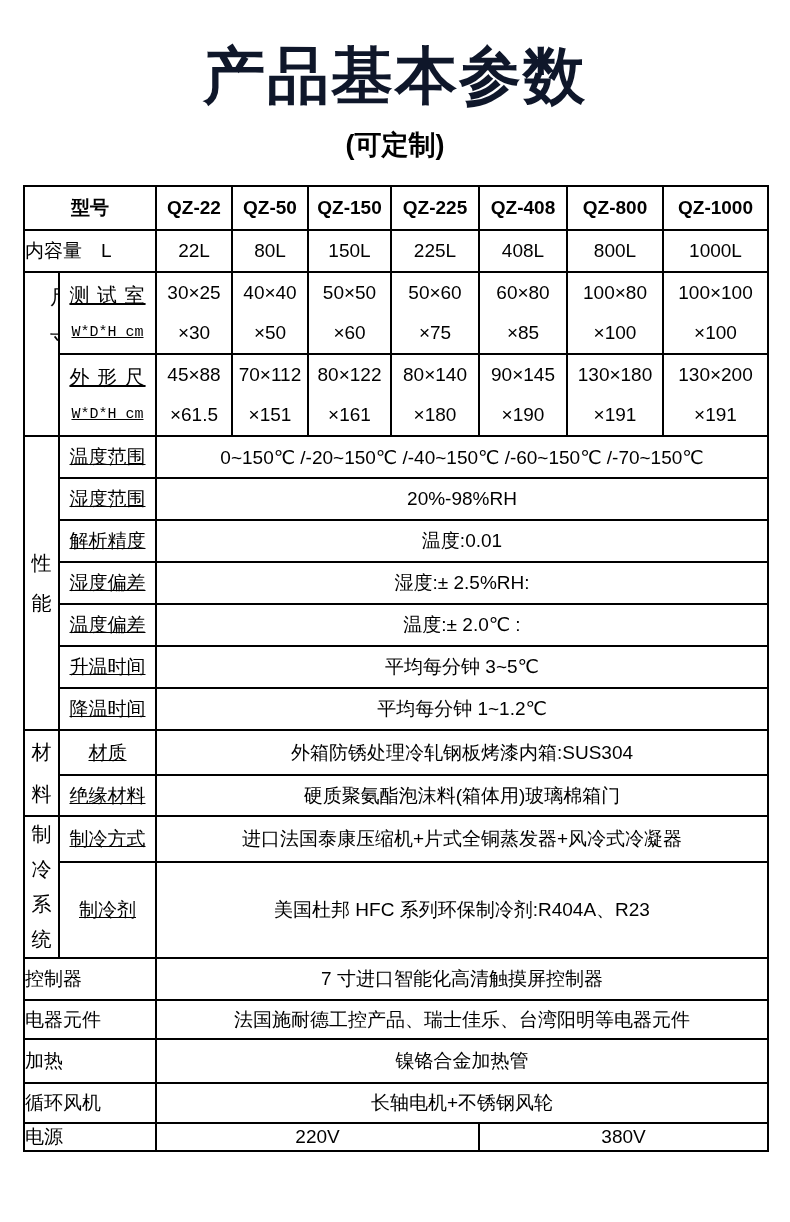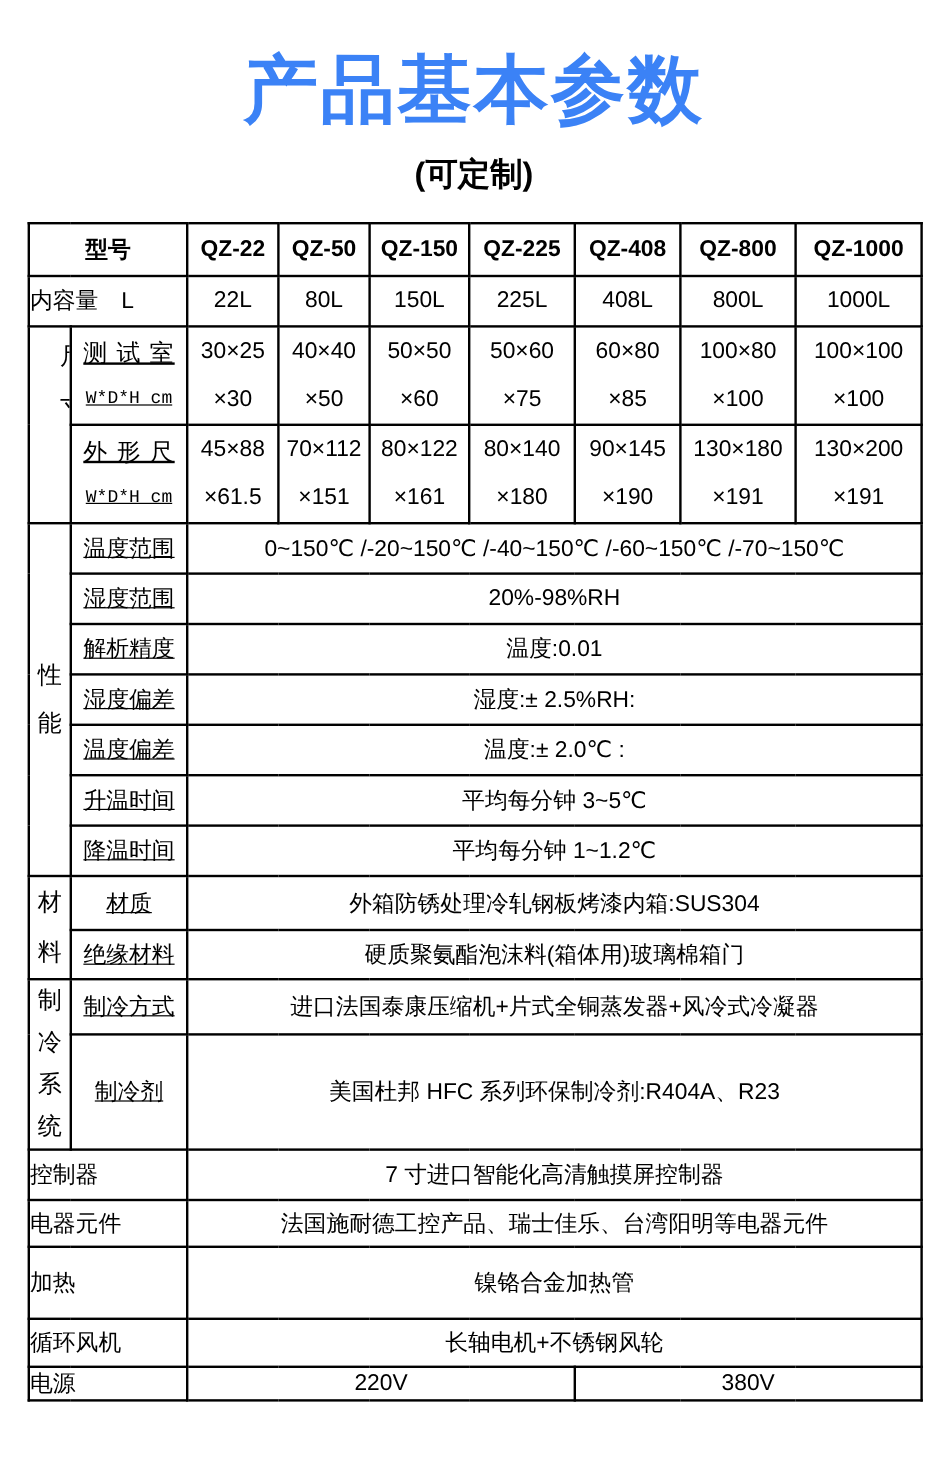--- a/index.html
+++ b/index.html
@@ -12,21 +12,21 @@
     position: relative;
     overflow: hidden;
   }
   .page-title {
     margin-top: 40px;
     text-align: center;
     font-size: 62px;
     font-weight: 900;
     letter-spacing: 2px;
     line-height: 1.15;
-    color: #3b82f6;
+    color: #0f172a;
   }
   .page-subtitle {
     margin-top: 16px;
     text-align: center;
     font-size: 27px;
     font-weight: 700;
     color: #000000;
   }
   table.spec {
     border-collapse: collapse;
@@ -45,21 +45,21 @@
   }
   
   tr.h-header  { height: 44px; }
   tr.h-cap     { height: 42px; margin-top: 24px; }
   tr.h-dim     { height: 82px; }
   tr.h-std     { height: 42px; }
   tr.h-mat1    { height: 44px; }
   tr.h-mat2    { height: 41px; }
   tr.h-tall    { height: 89px; padding-left: 13px; }
   tr.h-elec    { height: 39px; }
-  tr.h-heat    { height: 60px; padding-left: 23px; }
+  tr.h-heat    { height: 44px; padding-left: 23px; }
   tr.h-fan     { height: 40px; }
   tr.h-pow     { height: 28px; }
 
   td.c   { text-align: center; }
   td.bold { font-weight: bold; font-size: 21px; }
   td.label { text-align: left; padding-left: 9px; font-size: 20px; }
   td.sublabel { text-align: center; padding-left: 8px; font-size: 20px; text-decoration: underline; }
   td.value { text-align: center; font-size: 19px; }
 
   

